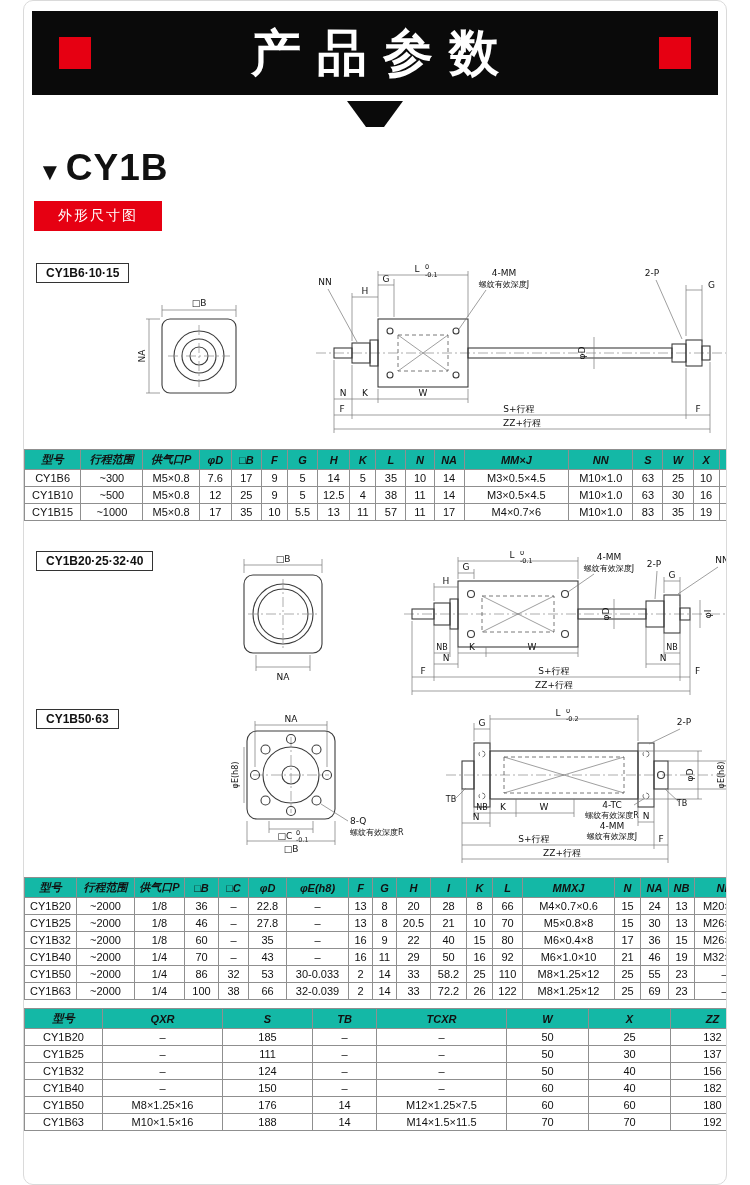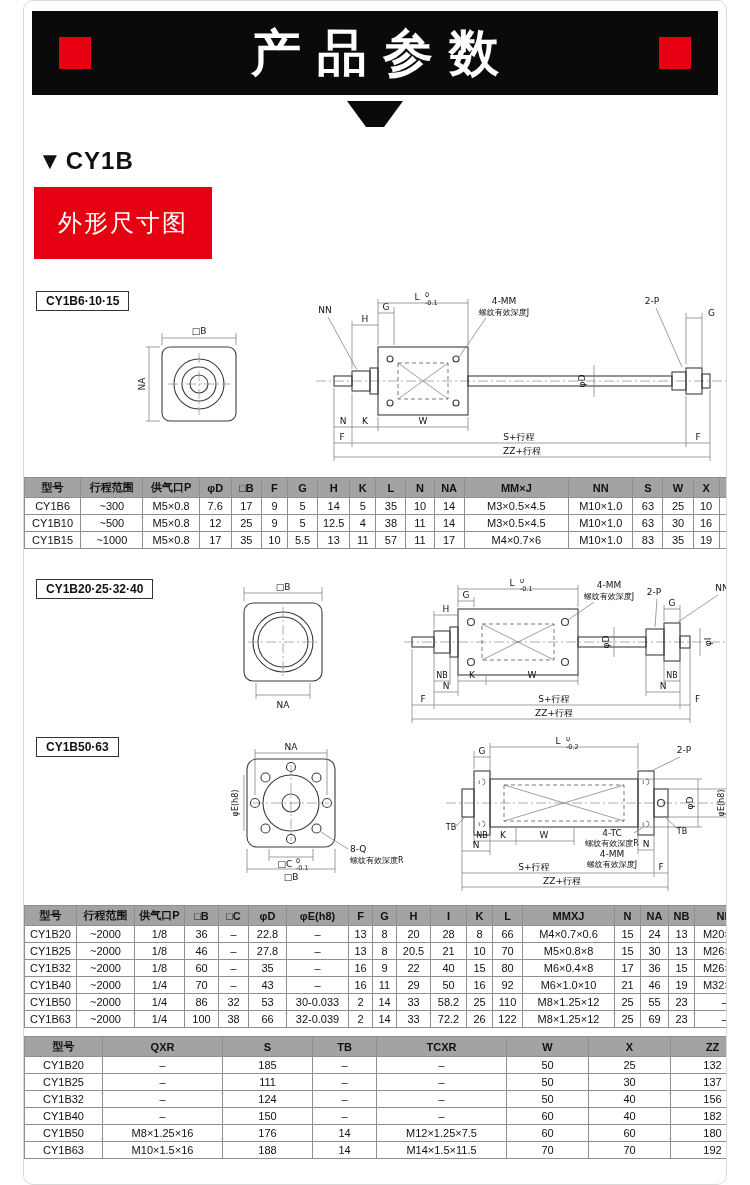--- a/index.html
+++ b/index.html
@@ -14,43 +14,43 @@
   .red-sq.l { left:27px; } .red-sq.r { right:27px; }
   .banner-title { color:#fff; font-size:50px; font-weight:900; letter-spacing:16px; padding-left:16px; line-height:1; }
   .subtitle-row { display:flex; align-items:center; justify-content:center; gap:12px; margin-top:9px; }
   .mini-sq { width:7px; height:7px; background:#e60012; }
   .subtitle { font-size:13px; font-weight:bold; letter-spacing:6px; }
   .trapezoid { width:56px; height:0; margin:6px auto 0;
                border-top:26px solid #0a0a0a; border-left:19px solid transparent; border-right:19px solid transparent; }
 
   .series-row { display:flex; align-items:baseline; gap:4px; margin:20px 0 0 14px; }
   .series-marker { font-size:24px; font-weight:700; }
-  .series-name { font-size:24px; font-weight:800; letter-spacing:1px; }
+  .series-name { font-size:37px; font-weight:800; letter-spacing:1px; }
   .dim-label { display:inline-block; margin:12px 0 0 10px; background:#e60012; color:#fff;
-               font-size:24px; padding:20px 24px; letter-spacing:2px; }
+               font-size:14px; padding:6px 24px; letter-spacing:2px; }
 
   
   .drawing { position:relative; margin:0 10px; }
   .d1 { margin-top:32px; } .d2 { margin-top:30px; } .d3 { margin-top:6px; }
   .draw-tag { position:absolute; left:2px; top:0; border:1.5px solid #333; background:#fff;
               font-size:12px; font-weight:700; padding:2px 9px; z-index:2; }
   svg { display:block; }
   .dl { stroke:#3c3c3c; stroke-width:1.1; fill:none; }
   .dt { stroke:#757575; stroke-width:0.7; fill:none; }
   .cl { stroke:#8a8a8a; stroke-width:0.7; fill:none; stroke-dasharray:10 3 2 3; }
   .dsh { stroke:#555; stroke-width:0.8; fill:none; stroke-dasharray:4 3; }
   svg text { font-family:"DejaVu Sans","Liberation Sans",sans-serif; fill:#111; }
   .lab { font-size:9px; } .note { font-size:8px; } .tiny { font-size:6.5px; }
 
   
   table.spec { border-collapse:collapse; table-layout:fixed; width:730px; margin:8px auto 0; }
   .t2 { margin-top:16px; } .t3 { margin-top:10px; }
   .spec th, .spec td { border:1px solid #8f8f8f; text-align:center; font-size:11px; padding:2px 0;
                        white-space:nowrap; overflow:hidden; }
-  .spec th { background:#a3a3a3; font-weight:700; }
+  .spec th { background:#14b8a6; font-weight:700;font-style:italic; }
   .spec td:first-child { font-weight:400; }
 </style>
 </head>
 <body>
 
 <div class="page">
 
   <div class="banner">
     <div class="red-sq l"></div>
     <div class="banner-title">产品参数</div>

